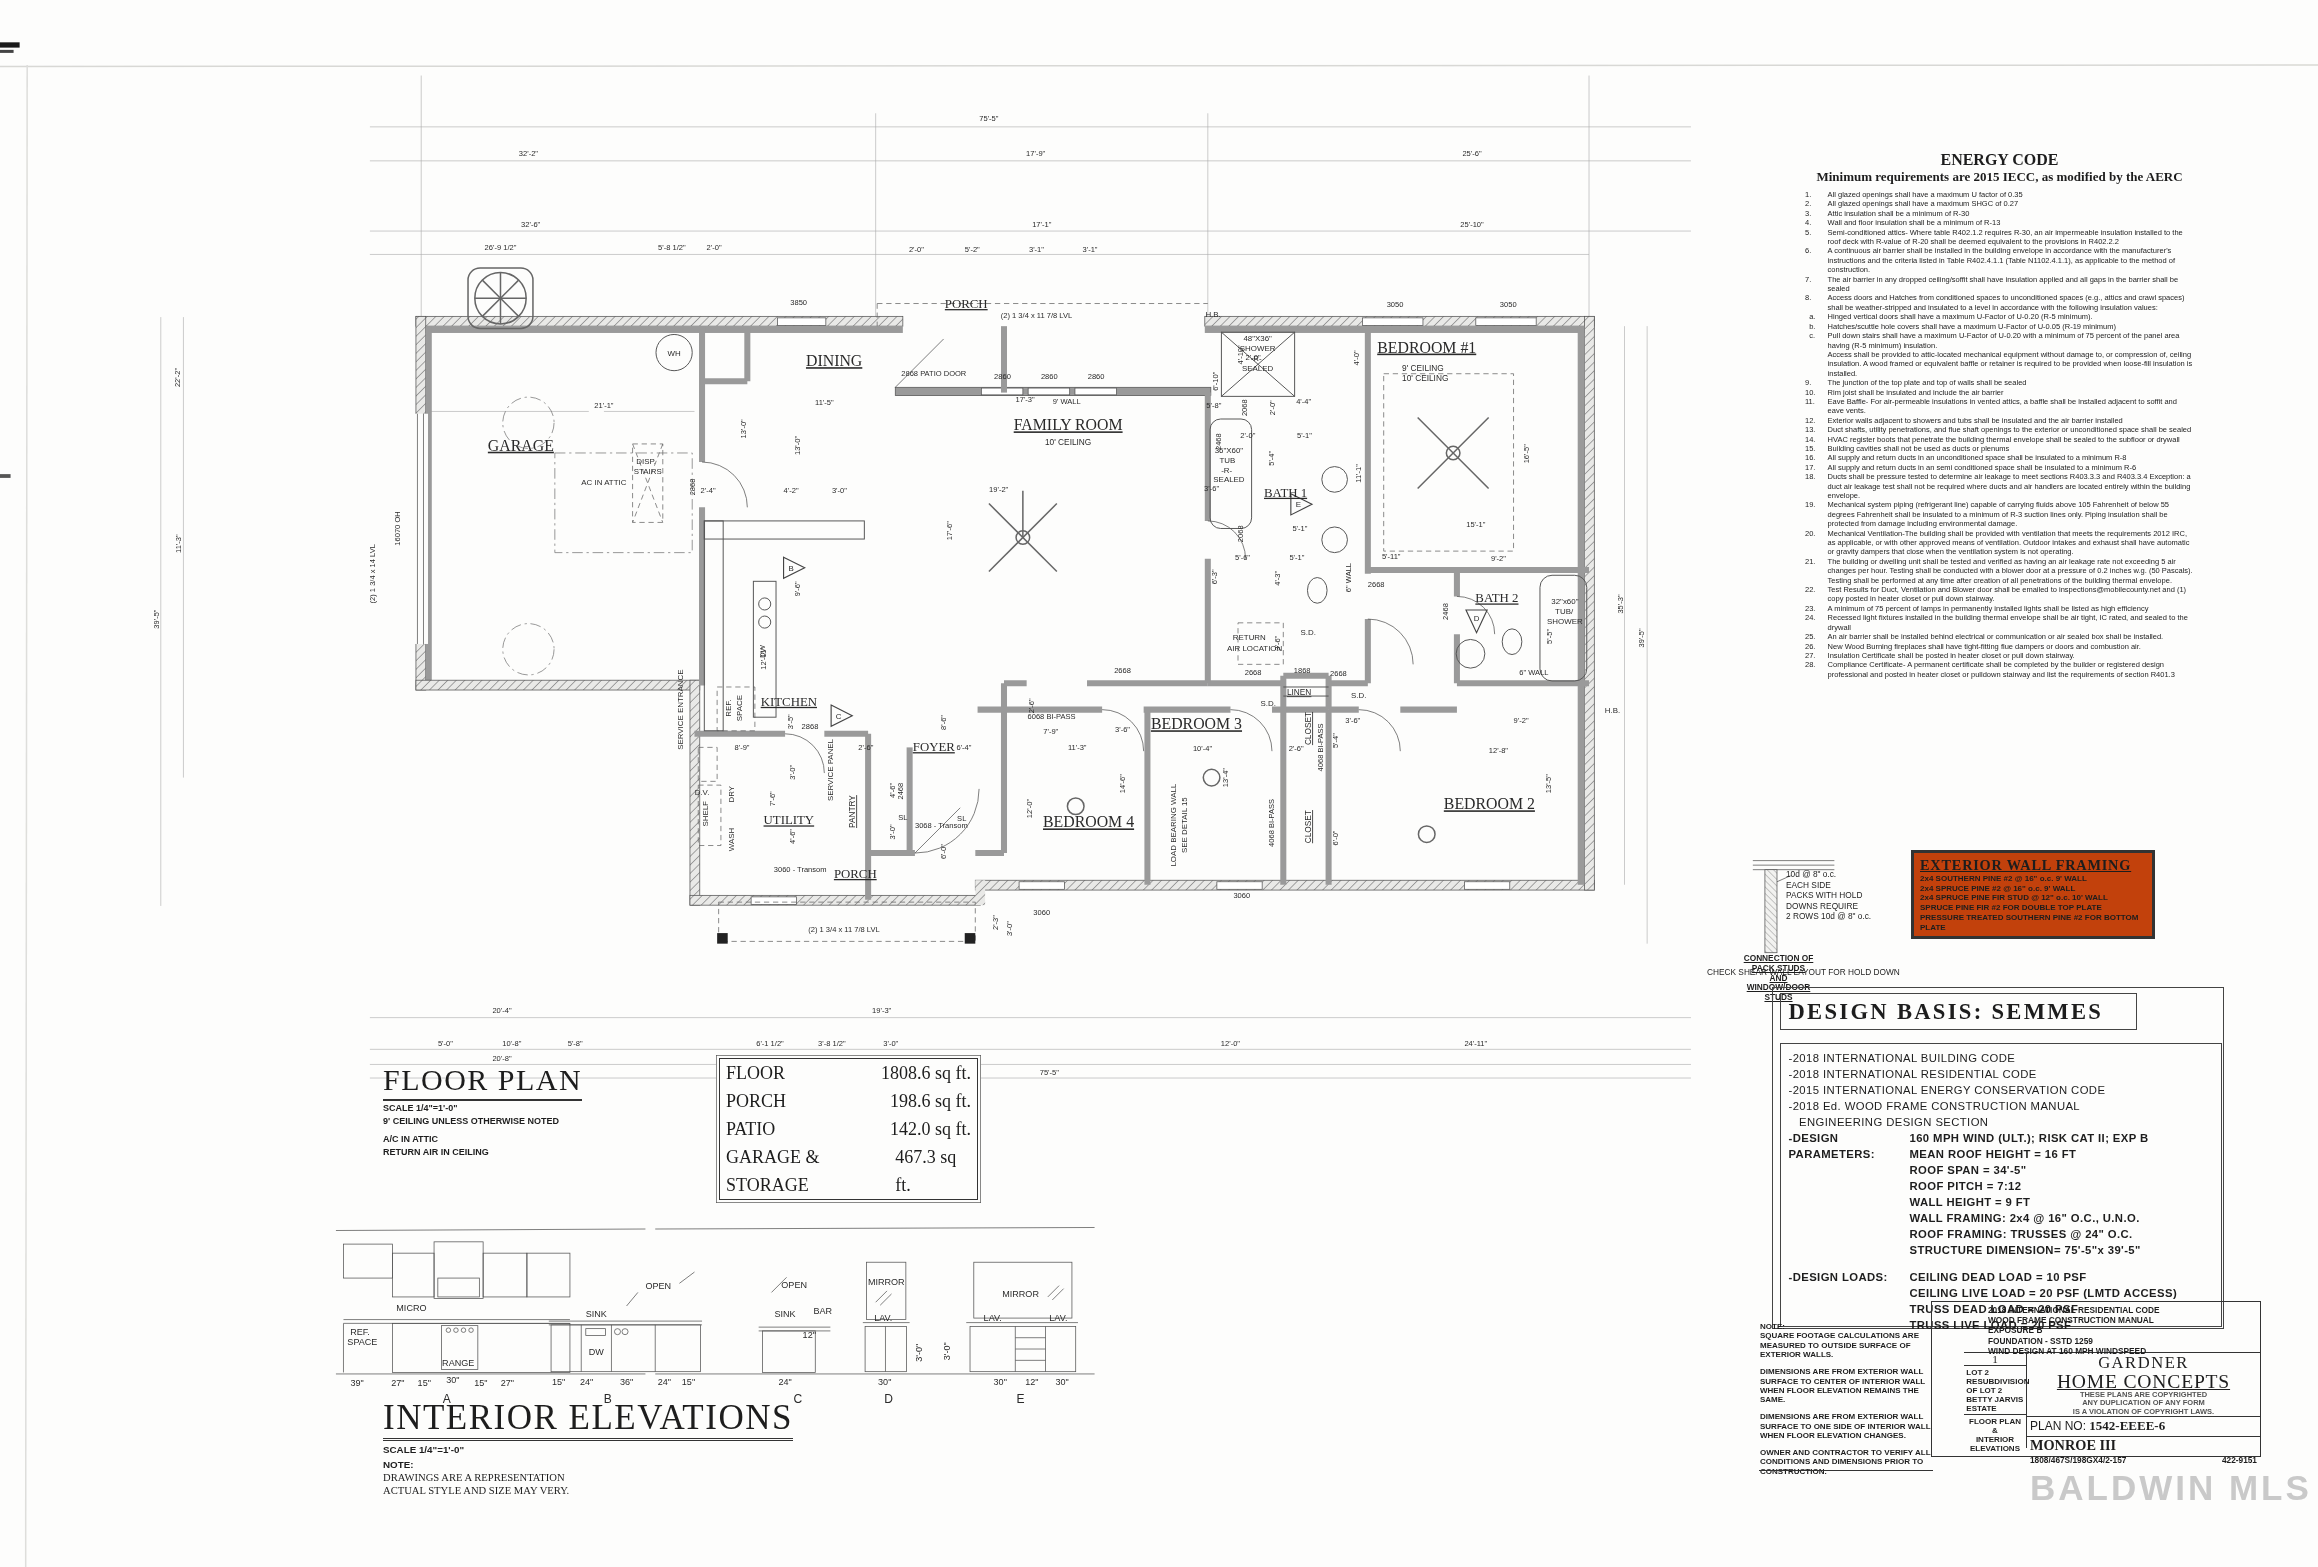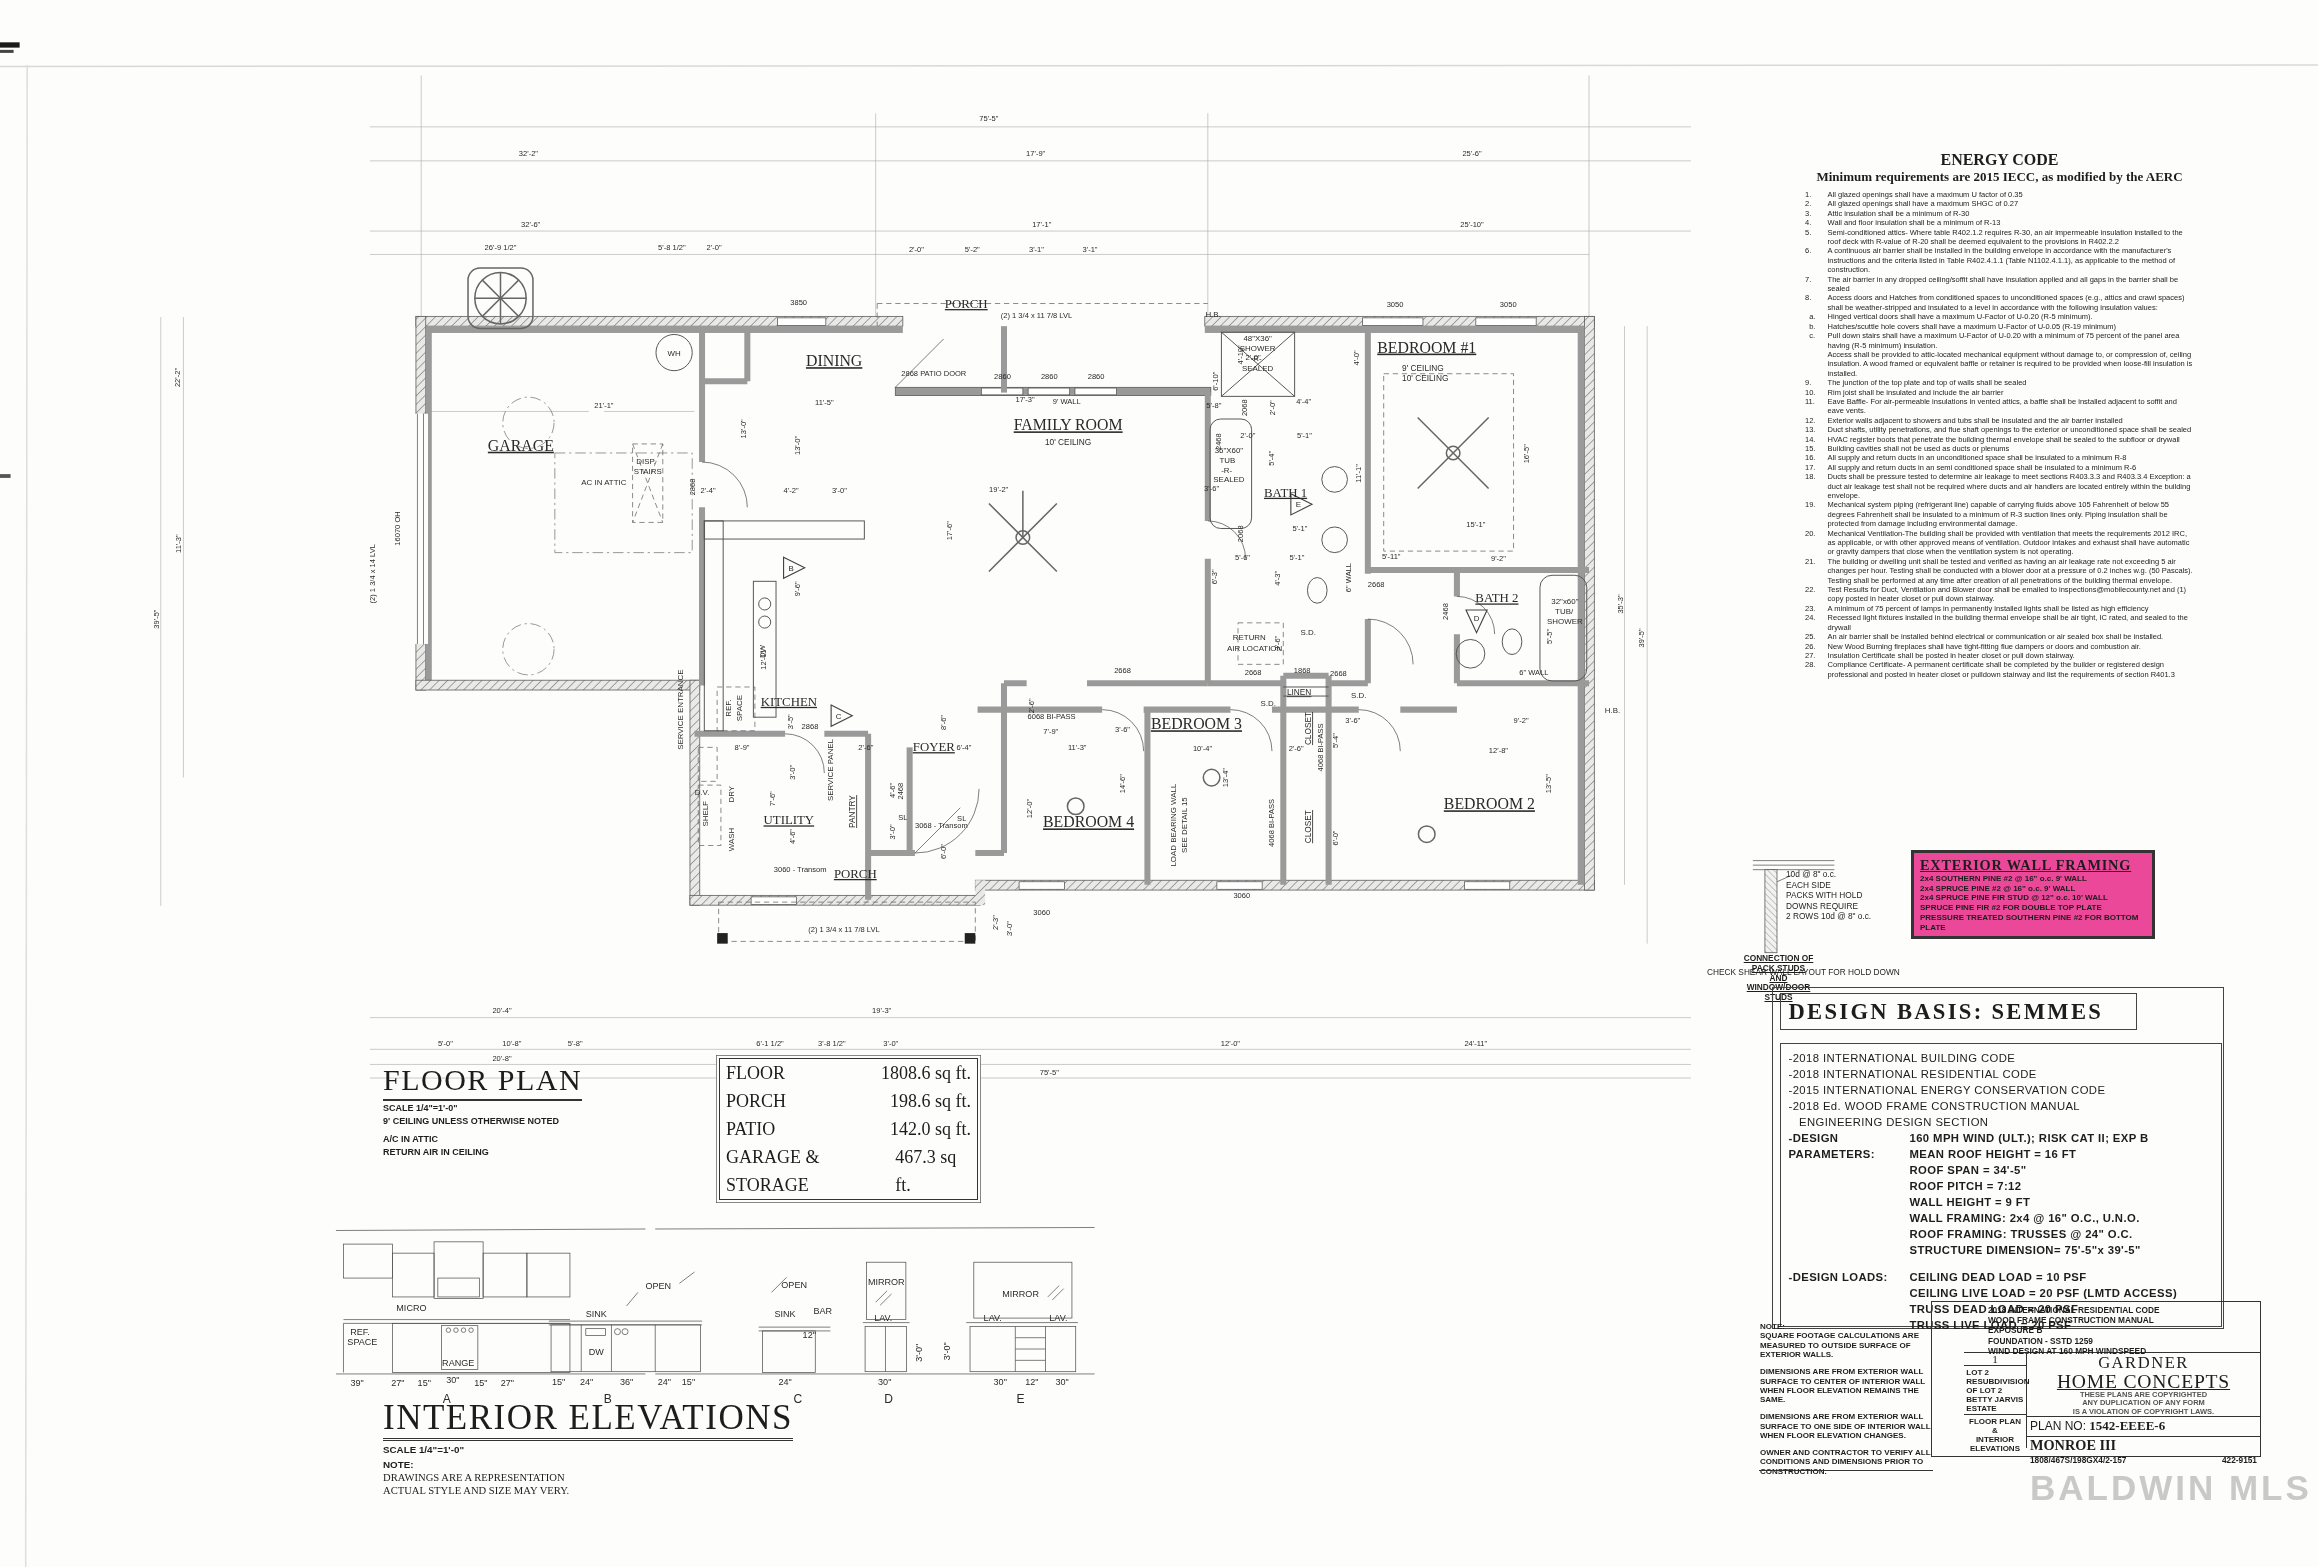--- a/index.html
+++ b/index.html
@@ -26,21 +26,21 @@
   #energy{left:1805px;top:151px;width:389px;}
   #energy .t1{font:bold 16px "Liberation Serif",serif;text-align:center;}
   #energy .t2{font:bold 13px "Liberation Serif",serif;text-align:center;margin-bottom:5px;}
   .ec-row{display:flex;font:7.5px/9.4px "Liberation Sans",sans-serif;}
   .ec-n{width:22.6px;flex:none;white-space:pre;}
   .ec-t{flex:1;}
   
   #packtext{left:1786px;top:869px;width:113px;font:8.3px/10.6px "Liberation Sans",sans-serif;}
   #packcap{left:1722px;top:954px;width:113px;font:bold 8.3px/9.8px "Liberation Sans",sans-serif;text-align:center;text-decoration:underline;}
   #checknote{left:1707px;top:967px;width:242px;font:8.3px "Liberation Sans",sans-serif;}
-  #framing{left:1911px;top:850px;width:226px;border:3px solid #333;padding:3.8px 6px;background:#ec4899;}
+  #framing{left:1911px;top:850px;width:226px;border:3px solid #333;padding:3.8px 6px;background:#c2410c;}
   #framing .ft{font:bold 14.3px "Liberation Serif",serif;text-decoration:underline;letter-spacing:0.8px;}
   #framing .fl{font:bold 8px/9.8px "Liberation Sans",sans-serif;}
   
   #dbouter{left:1772px;top:987px;width:450px;height:340px;border:1.5px solid #444;}
   #dbtitle{left:1780px;top:993px;width:340px;border:1.5px solid #444;padding:4.5px 7.5px;}
   #dbtitle span{font:bold 22.6px "Liberation Serif",serif;letter-spacing:2.3px;}
   #dbbody{left:1780px;top:1043px;width:432px;height:276px;border:1.5px solid #444;padding:6px 0 0 7.5px;
           font:11.3px/16px "Liberation Sans",sans-serif;letter-spacing:0.4px;}
   .dbrow{display:flex;font-weight:bold;}
   .dblab{width:121px;flex:none;}

